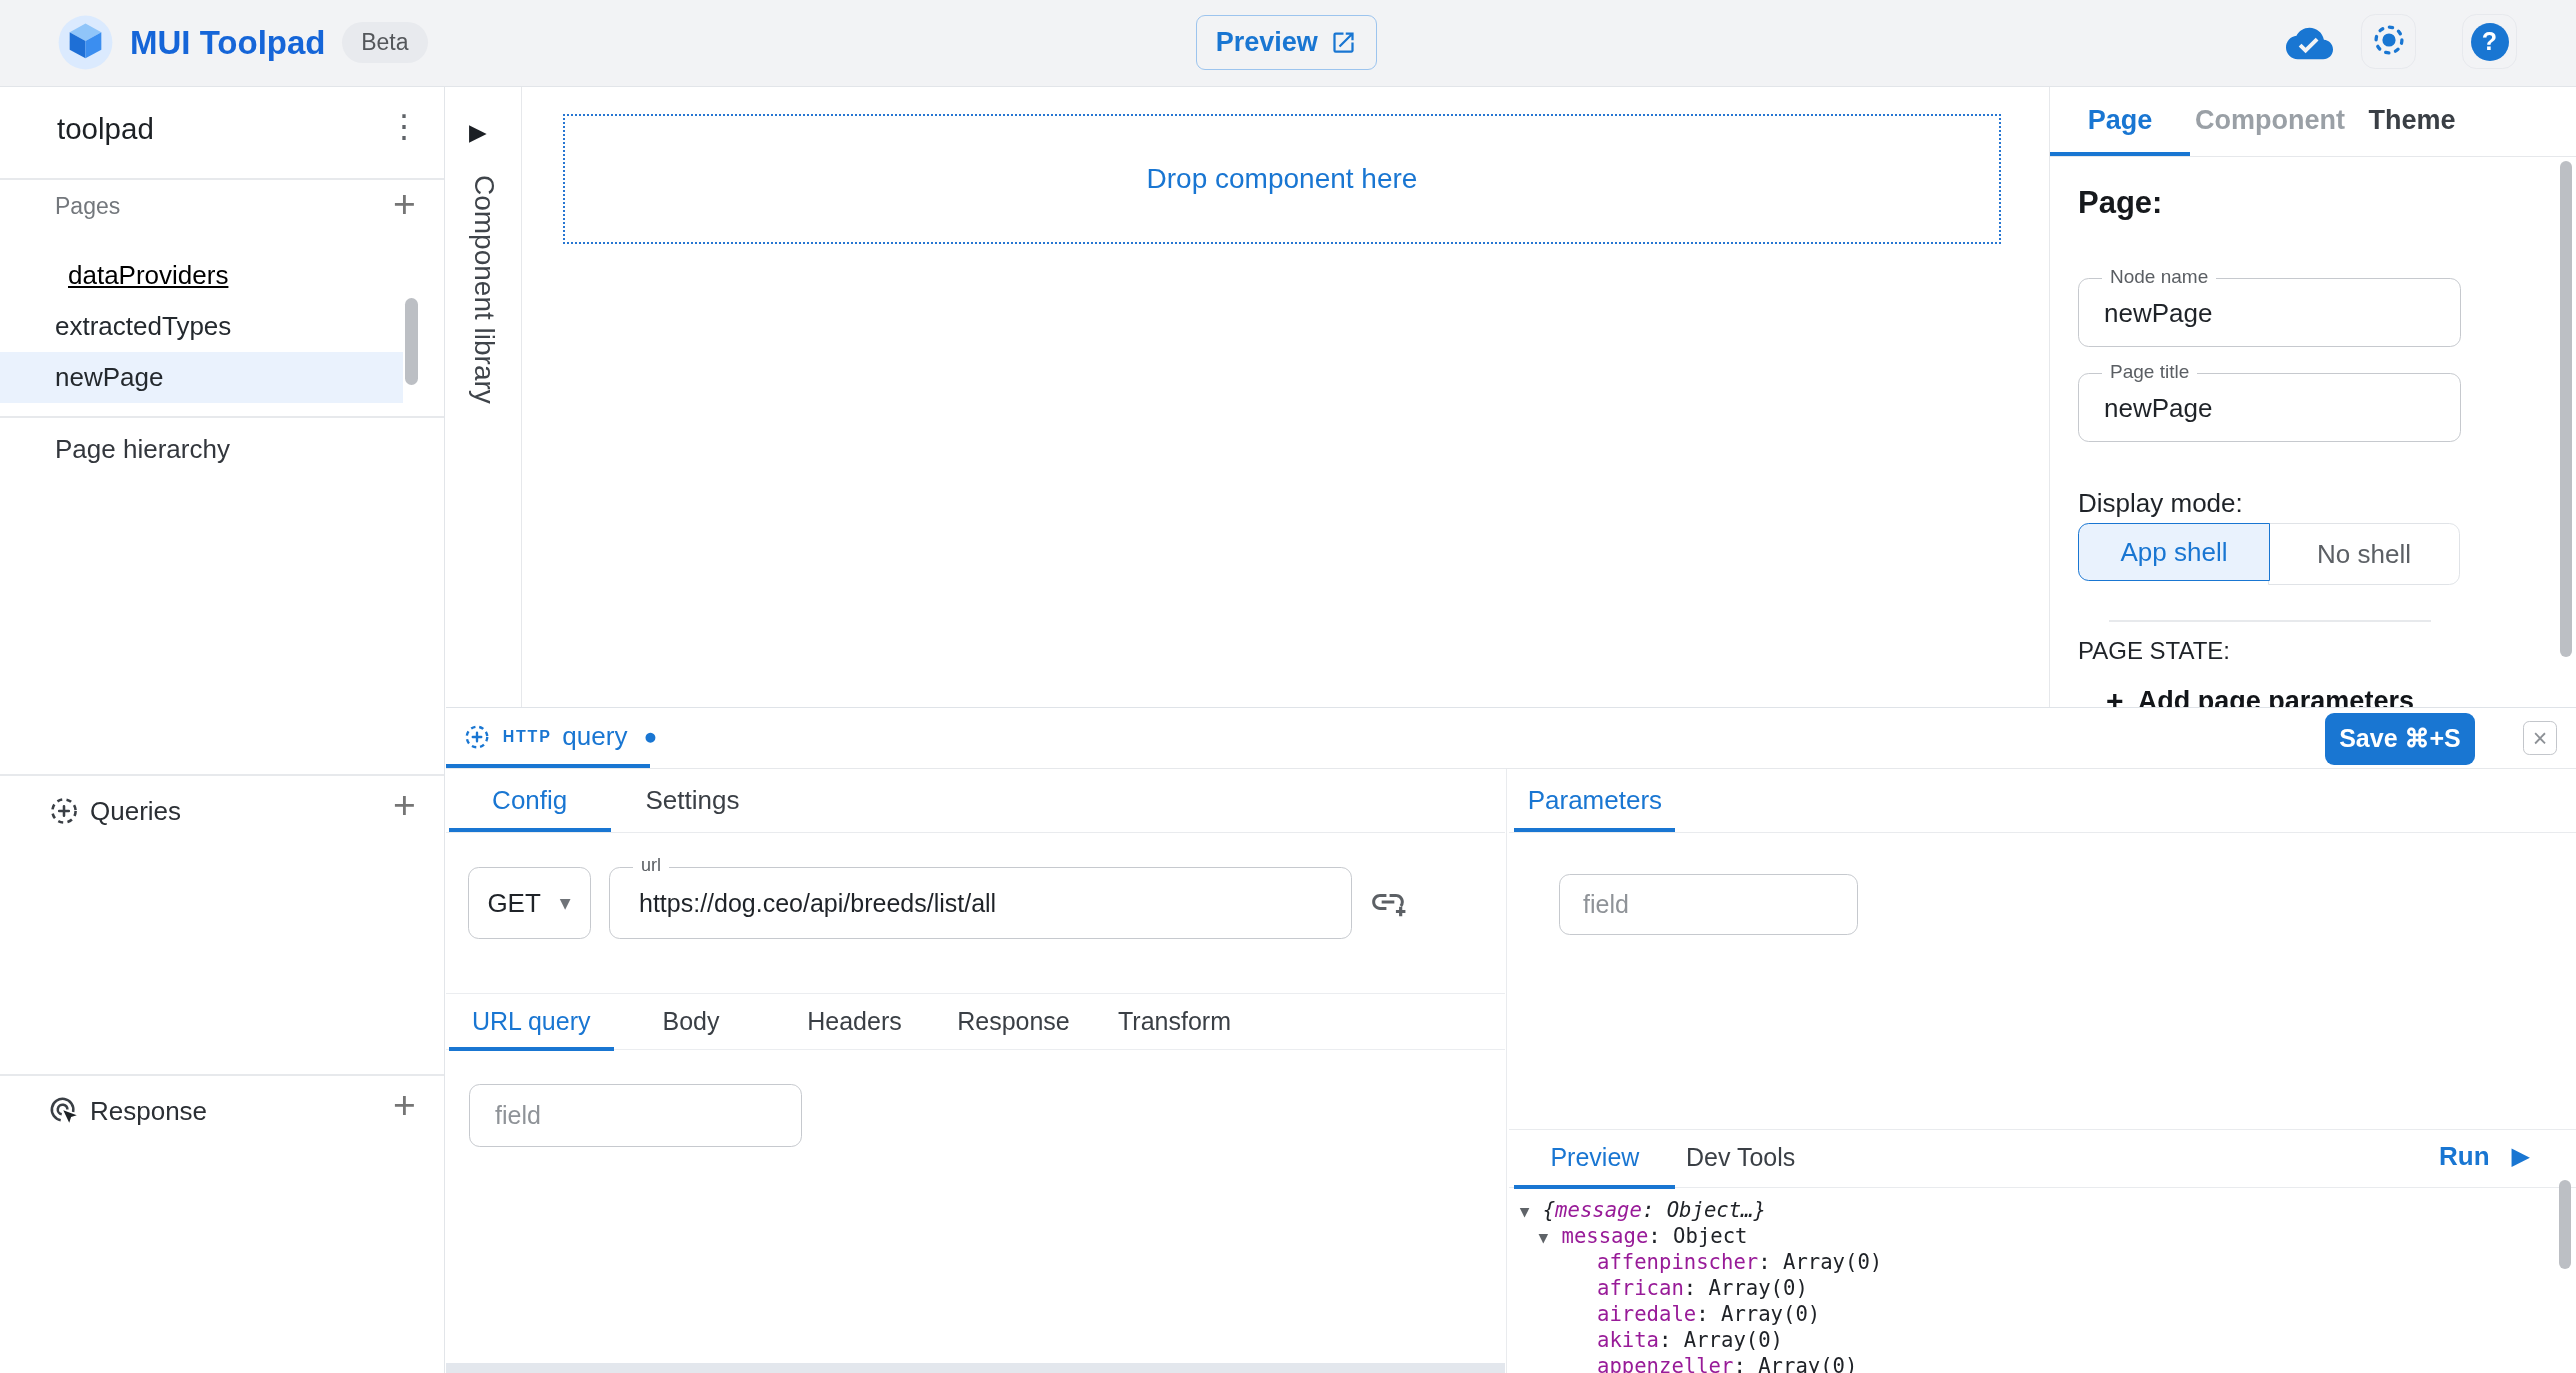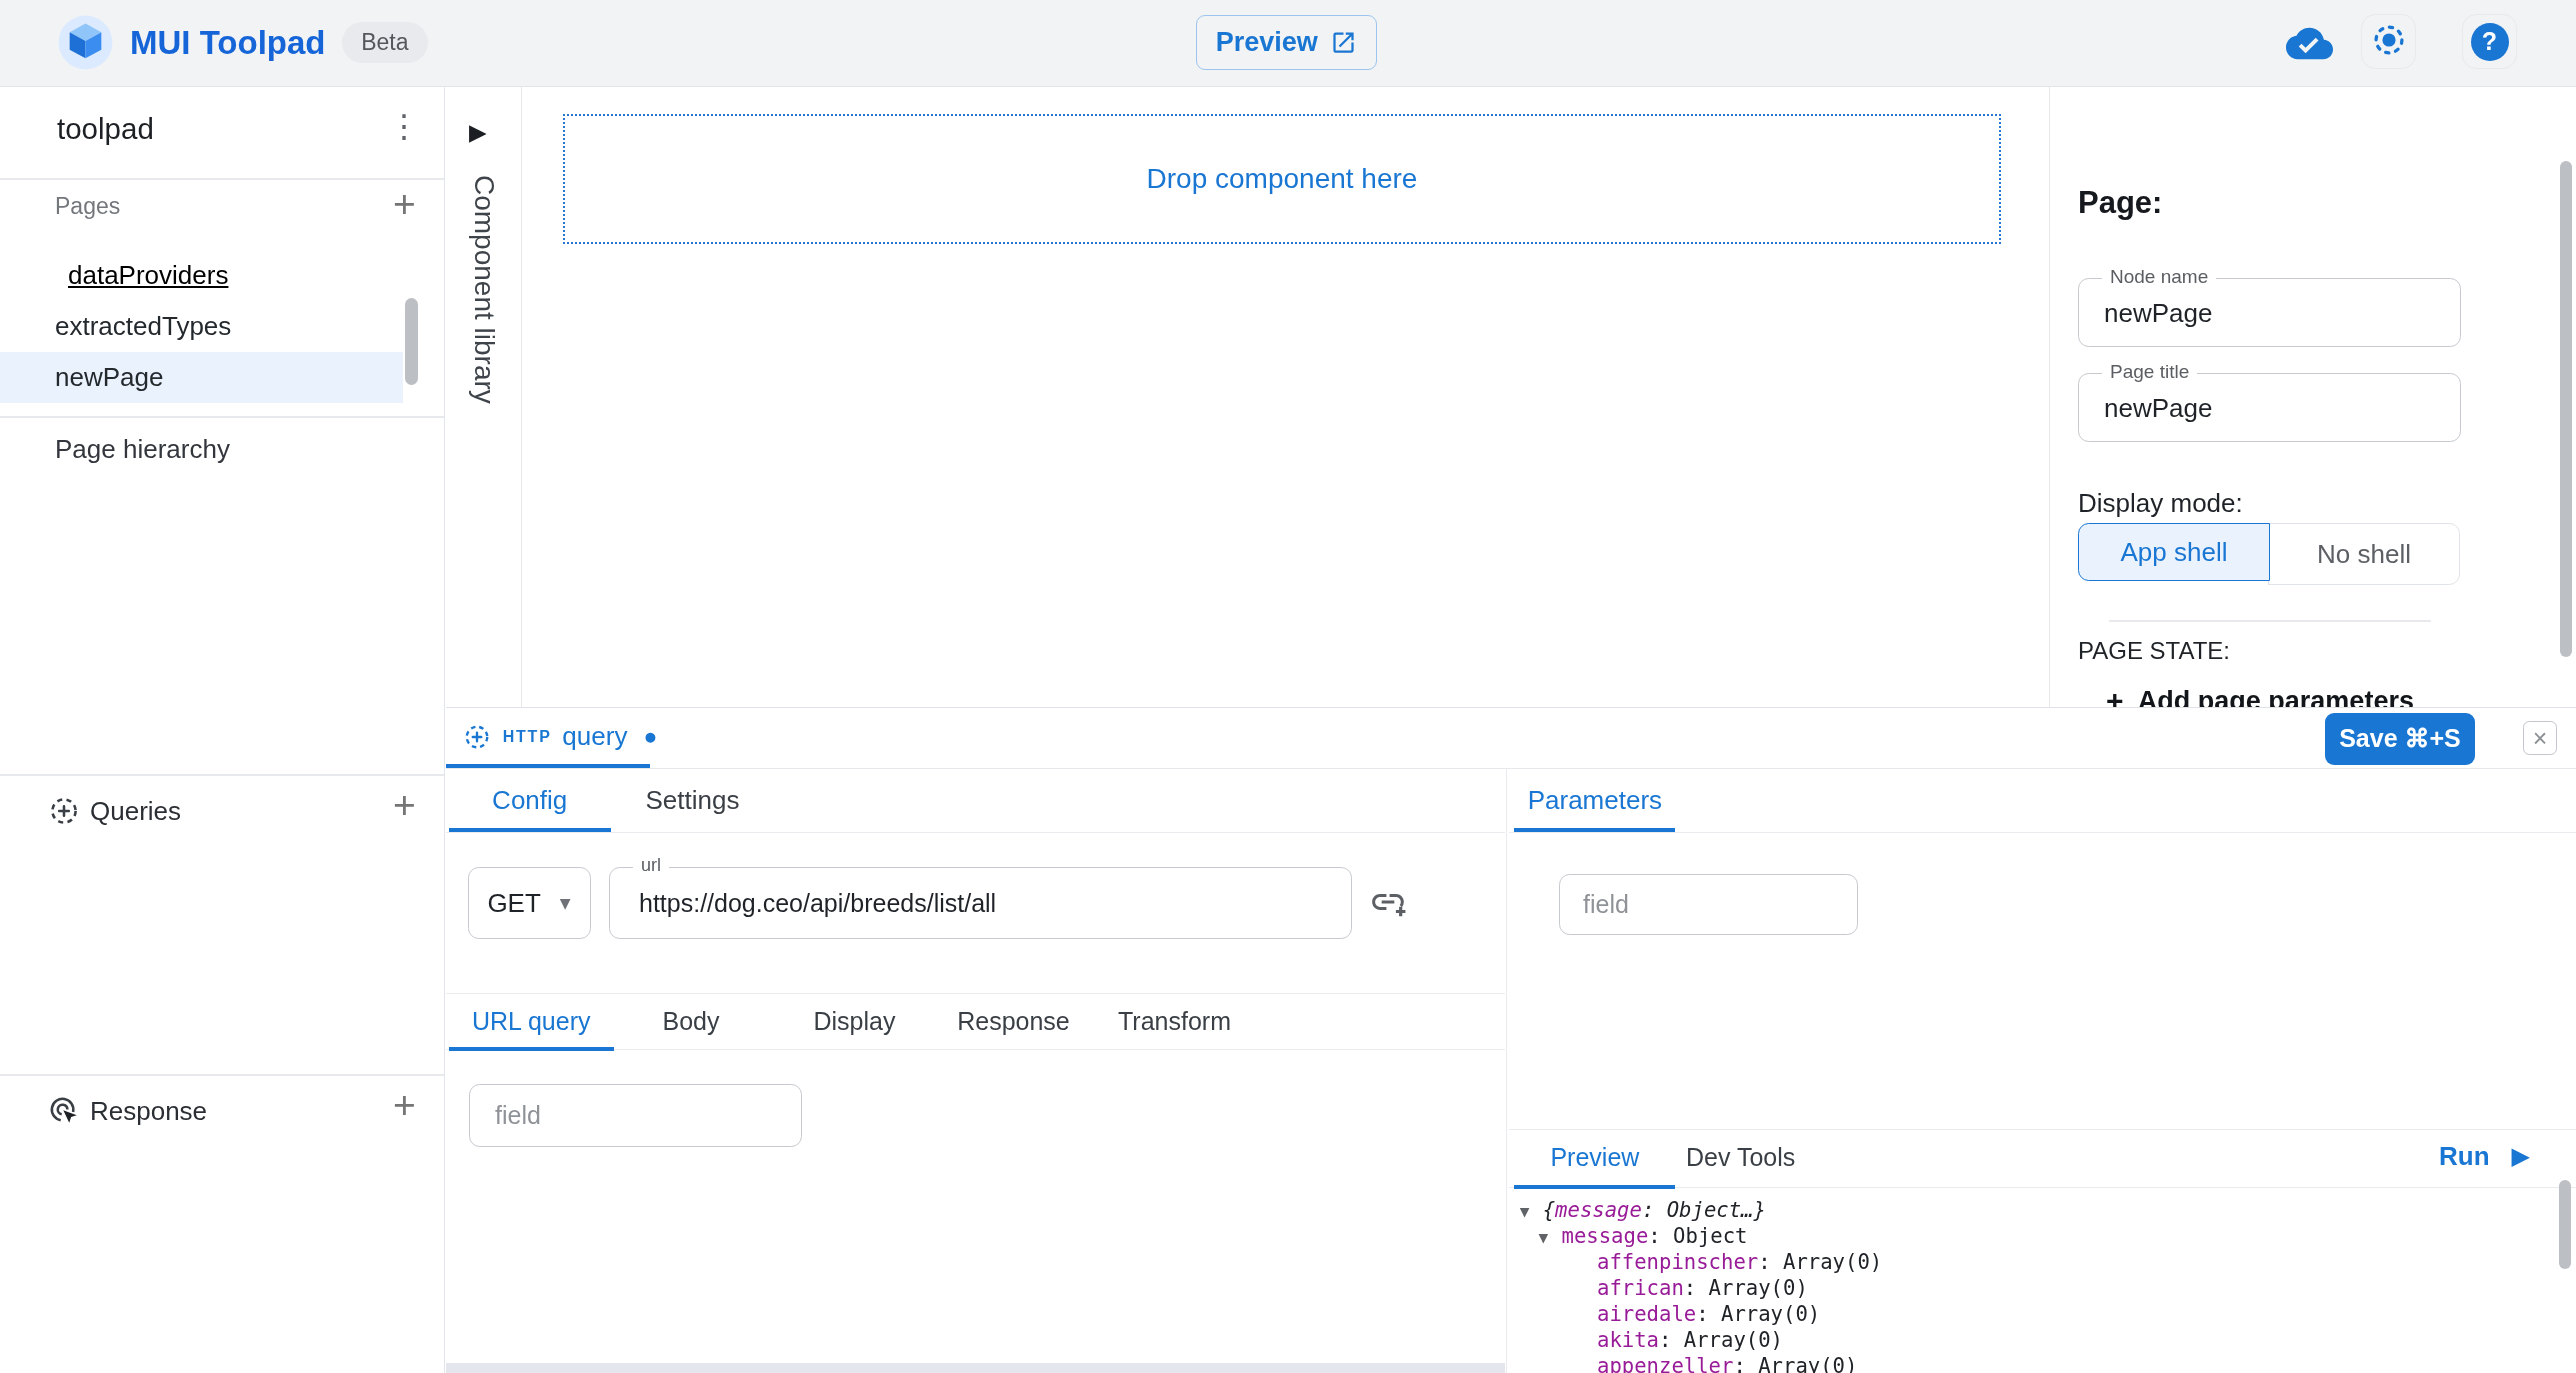--- a/index.html
+++ b/index.html
@@ -124,20 +124,26 @@
     <span class="abs" style="left:21.5px;top:88px;font-size:28px;color:#3f444a;writing-mode:vertical-rl;">Component library</span>
   </div>
 
   <div class="abs" style="left:522px;top:87px;width:1527px;height:620px;background:#fff;">
     <div class="abs flex" style="left:41px;top:27px;width:1438px;height:130px;border:2.7px dotted #2776d2;justify-content:center;box-sizing:border-box;">
       <span style="font-size:28px;color:#1976d2;">Drop component here</span>
     </div>
   </div>
 
   <div class="abs" style="left:2049px;top:87px;width:527px;height:620px;background:#fff;border-left:1.8px solid #e6e8eb;box-sizing:border-box;overflow:hidden;">
+    <div class="abs" style="left:0;top:0;width:527px;height:70px;border-bottom:1.8px solid #e6e8eb;box-sizing:border-box;">
+      <span class="abs" style="left:0;top:18px;width:140px;text-align:center;font-size:27px;font-weight:600;color:#1976d2;">Page</span>
+      <span class="abs" style="left:145px;top:18px;width:136px;text-align:center;font-size:27px;font-weight:600;color:#9aa0a6;">Component</span>
+      <span class="abs" style="left:301px;top:18px;width:122px;text-align:center;font-size:27px;font-weight:600;color:#3a3f45;">Theme</span>
+      <div class="tabu" style="left:0;width:140px;"></div>
+    </div>
 
     <span class="abs" style="left:28px;top:98px;font-size:31px;font-weight:600;color:#16191d;">Page:</span>
 
     <div class="abs tf" style="left:28px;top:191px;width:383px;height:69px;">
       <span class="flabel">Node name</span>
       <input style="border: none; width: 331px; margin: 18px 0px 0px 23px; font-size: 26px; color: rgb(31, 35, 40); background: transparent;" value="newPage">
     </div>
 
     <div class="abs tf" style="left:28px;top:286px;width:383px;height:69px;">
       <span class="flabel">Page title</span>
@@ -209,21 +215,21 @@
       <span class="abs" style="left:923px;top:114px;width:38px;height:38px;">
         <svg width="38" height="38" viewBox="0 0 24 24" fill="#5c6065">
           <path d="M3.9 12c0-1.71 1.39-3.1 3.1-3.1h4V7H7c-2.76 0-5 2.24-5 5s2.24 5 5 5h4v-1.9H7c-1.71 0-3.1-1.39-3.1-3.1zM8 13h8v-2H8v2zm9-6h-4v1.9h4c1.71 0 3.1 1.39 3.1 3.1 0 .74-.26 1.42-.7 1.95l1.36 1.36A4.98 4.98 0 0 0 22 12c0-2.76-2.24-5-5-5z"></path>
           <path d="M19 15v2h-2v2h2v2h2v-2h2v-2h-2v-2z"></path>
         </svg>
       </span>
 
       <div class="abs" style="left:0;top:224px;width:1059px;height:57px;border-top:1.8px solid #ebedf0;border-bottom:1.8px solid #ebedf0;box-sizing:border-box;">
         <span class="abs" style="left:2.7px;top:12.5px;width:165px;text-align:center;font-size:25px;color:#1976d2;">URL query</span>
         <span class="abs" style="left:178px;top:12.5px;width:134px;text-align:center;font-size:25px;color:#3a3f45;">Body</span>
-        <span class="abs" style="left:326px;top:12.5px;width:165px;text-align:center;font-size:25px;color:#3a3f45;">Display</span>
+        <span class="abs" style="left:326px;top:12.5px;width:165px;text-align:center;font-size:25px;color:#3a3f45;">Headers</span>
         <span class="abs" style="left:487px;top:12.5px;width:161px;text-align:center;font-size:25px;color:#3a3f45;">Response</span>
         <span class="abs" style="left:648px;top:12.5px;width:161px;text-align:center;font-size:25px;color:#3a3f45;">Transform</span>
         <div class="tabu" style="left:2.7px;width:165px;bottom:-1.8px;"></div>
       </div>
 
       <input class="abs tf" style="left: 23px; top: 315px; width: 333px; height: 63px; font-size: 25px; padding: 0px 25px; color: rgb(31, 35, 40);" placeholder="field">
 
       <div class="abs" style="left:0;bottom:0;width:1059px;height:12.5px;background:#e3e7ed;"></div>
     </div>
 

